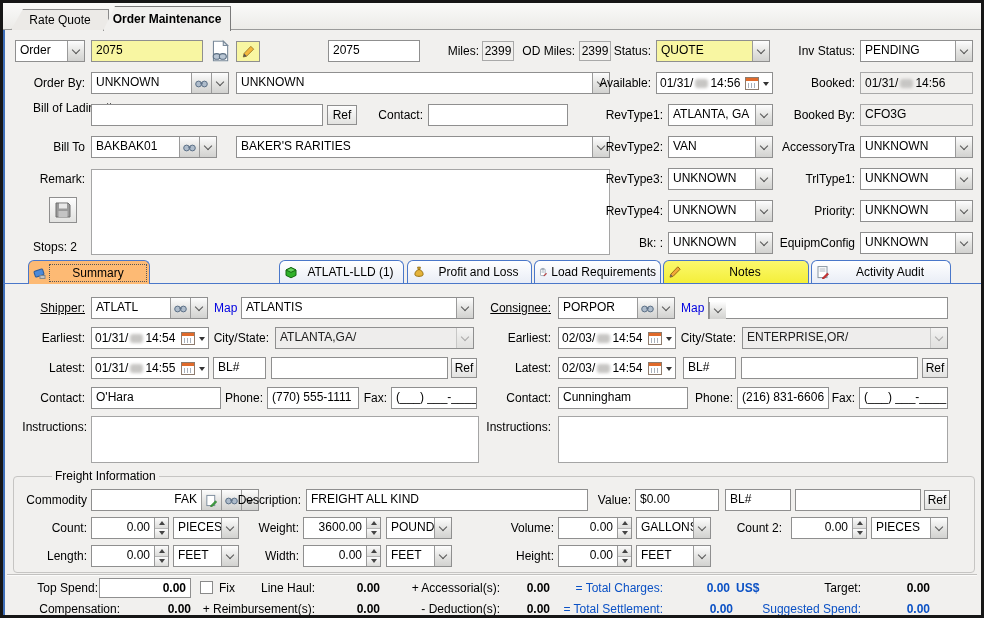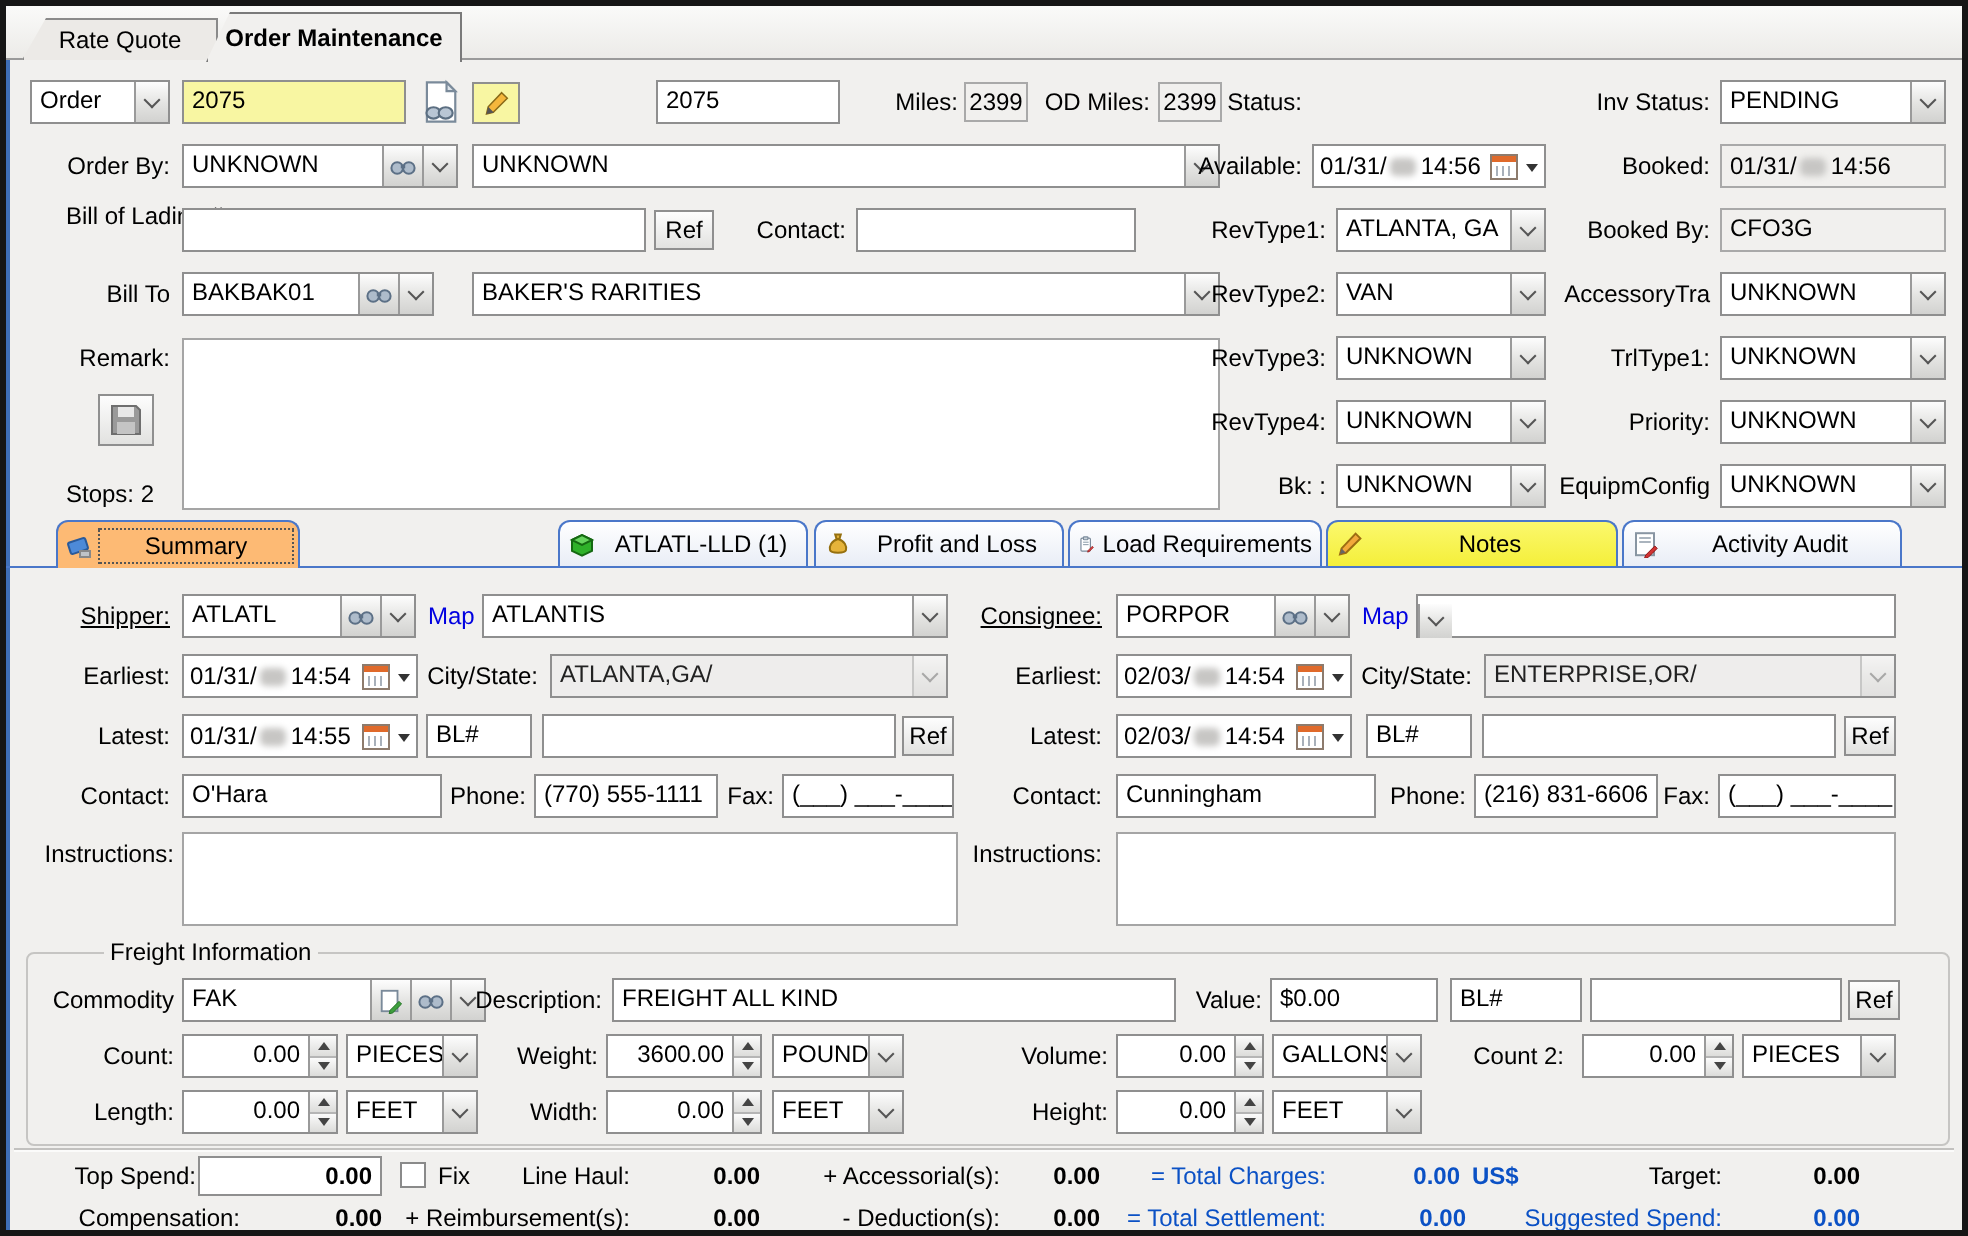--- a/index.html
+++ b/index.html
@@ -98,20 +98,26 @@
         <path d="M10.5 2.5 l3 3 L6 13 l-3.6.9 L3.3 10 z" fill="#f5b73c" stroke="#8a6a18" stroke-width="0.8"></path>
         <path d="M3.3 10 l3 3 -3.9.9 z" fill="#555"></path>
       </svg>
   </div>
   <div class="inp" style="left:325px;top:37px;width:92px;">2075</div>
   <div class="lbl" style="left:430px;top:41px;width:46px;">Miles:</div>
   <div class="ro ctr" style="left:479px;top:38px;width:32px;height:20px;">2399</div>
   <div class="lbl" style="left:516px;top:41px;width:56px;">OD Miles:</div>
   <div class="ro ctr" style="left:576px;top:38px;width:32px;height:20px;">2399</div>
   <div class="lbl" style="left:604px;top:41px;width:44px;">Status:</div>
+  <div class="dd" style="left:653px;top:37px;width:114px;">
+    <span class="val yellow">QUOTE</span>
+    <span class="btn">
+        <span class="chev"></span>
+      </span>
+  </div>
   <div class="lbl" style="left:780px;top:41px;width:72px;">Inv Status:</div>
   <div class="dd" style="left:857px;top:37px;width:113px;">
     <span class="val">PENDING</span>
     <span class="btn">
         <span class="chev"></span>
       </span>
   </div>
 
   <div class="lbl" style="left:20px;top:73px;width:62px;">Order By:</div>
   <div class="dd" style="left:88px;top:69px;width:138px;">
@@ -421,21 +427,21 @@
   <div class="inp" style="left:856px;top:384px;width:89px;">(___) ___-____</div>
 
   <div class="lbl" style="left:474px;top:417px;width:74px;">Instructions:</div>
   <div class="ta" style="left:555px;top:413px;width:390px;height:47px;"></div>
 
   <fieldset class="freight">
     <legend>Freight Information</legend>
   </fieldset>
 
   <div class="lbl" style="left:20px;top:490px;width:64px;">Commodity</div>
-  <div class="dd" style="left:88px;top:486px;width:152px;">
+  <div class="dd" style="left:88px;top:486px;width:168px;text-align:right;">
     <span class="val">FAK</span>
     <span class="btn wide">
         <svg width="13" height="13" viewBox="0 0 14 14">
           <rect x="2" y="1.5" width="8.5" height="11" fill="#fff" stroke="#7a8a9a"></rect>
           <path d="M6.5 12 l4.8-4.8 1.4 1.4 L7.9 13.4 6 13.9z" fill="#3f9f3f" stroke="#1f6f1f" stroke-width="0.5"></path>
         </svg>
       </span>
     <span class="btn wide">
         <svg width="13" height="9" viewBox="0 0 13 9">
           <circle cx="3.6" cy="5" r="2.9" fill="#aebccb" stroke="#5c7086"></circle>

